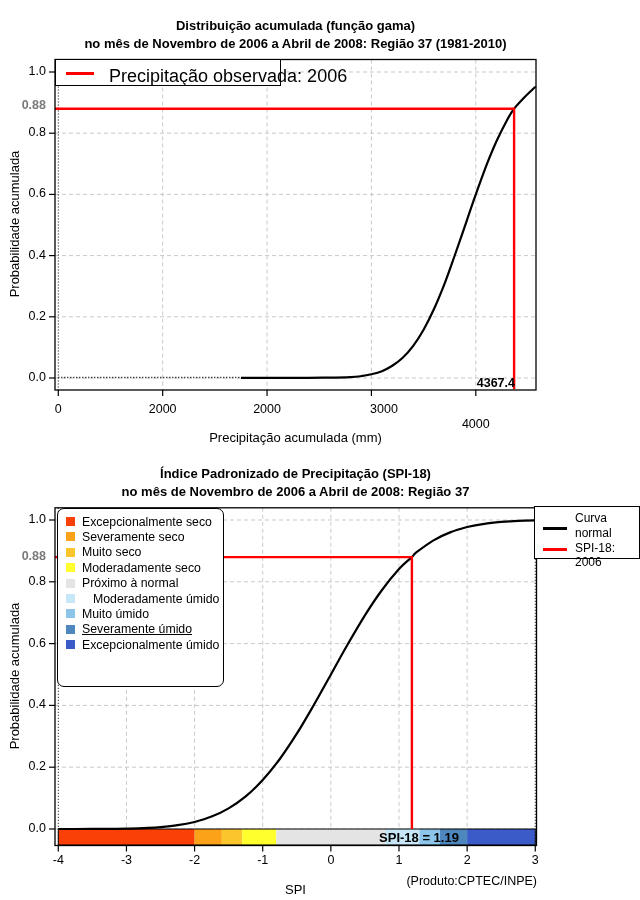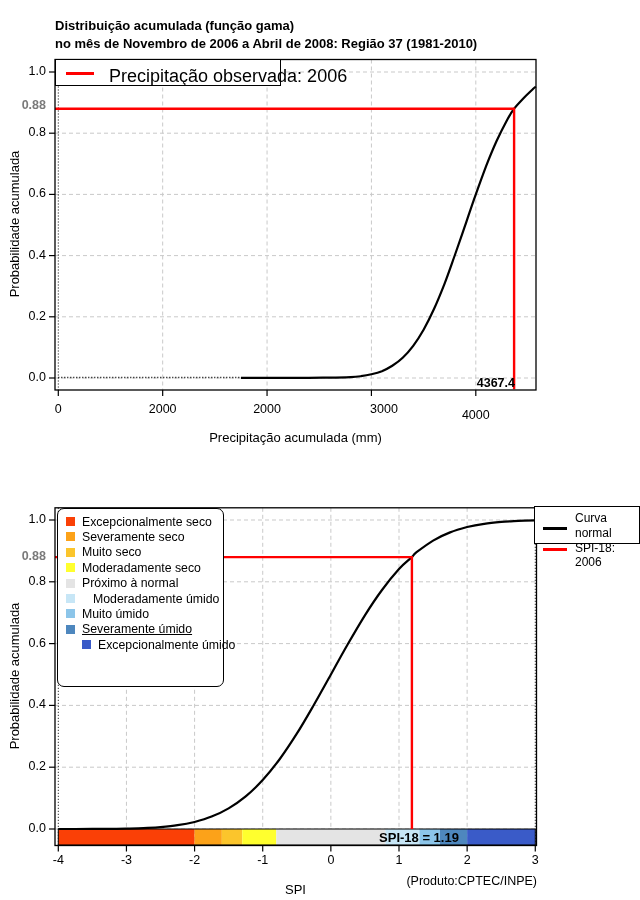--- a/index.html
+++ b/index.html
@@ -1,20 +1,20 @@
 <!DOCTYPE html>
 <html><head>
 <meta charset="utf-8">
 <style>
   html,body{margin:0;padding:0;background:#fff;}
   .canvas{position:relative;width:640px;height:900px;background:#fff;overflow:hidden;
           font-family:"Liberation Sans",sans-serif;color:#000;}
   svg{position:absolute;left:0;top:0;}
   .abs{position:absolute;}
-  .title-block{font-weight:bold;font-size:13px;line-height:17.5px;text-align:left;white-space:nowrap;}
+  .title-block{font-weight:bold;font-size:13px;line-height:17.5px;text-align:center;white-space:nowrap;}
   .axis-label{font-size:13px;text-align:center;white-space:nowrap;}
   .ylab{transform:translate(-50%,-50%) rotate(-90deg);transform-origin:center;white-space:nowrap;font-size:13px;}
   .tick-x{font-size:12.5px;transform:translateX(-50%);white-space:nowrap;}
   .tick-y{font-size:12.5px;width:46px;text-align:right;white-space:nowrap;}
   .thresh-label{font-size:12.5px;font-weight:bold;width:46px;text-align:right;white-space:nowrap;}
   .legend-box{background:#fff;border:1px solid #000;box-sizing:border-box;}
   .legend-row{position:absolute;display:flex;align-items:center;white-space:nowrap;font-size:12.3px;}
   .swatch{width:9px;height:9px;display:inline-block;margin-right:7px;flex:0 0 auto;}
   .line-sample{display:inline-block;height:0;border-top-width:3px;border-top-style:solid;}
   .annot-bold{font-size:12.5px;font-weight:bold;white-space:nowrap;}
@@ -106,20 +106,24 @@
 
   <div class="abs legend-box" style="left:55px;top:59px;width:226px;height:27px;">
     <span class="line-sample abs" style="left:10px;top:12px;width:28px;border-top-color:#FF0000;"></span>
     <span class="abs" style="left:53px;top:6px;font-size:18px;white-space:nowrap;">Precipitação observada: 2006</span>
   </div>
 
   <div class="abs annot-bold" style="left:515px;top:376px;transform:translateX(-100%);">4367.4</div>
 
   <div class="abs axis-label" style="left:55px;top:430px;width:481px;">Precipitação acumulada (mm)</div>
 
+  <div class="abs title-block" style="left:55px;top:465px;width:481px;">
+    <div>Índice Padronizado de Precipitação (SPI-18)</div>
+    <div>no mês de Novembro de 2006 a Abril de 2008: Região 37</div>
+  </div>
 
   <div class="abs ylab" style="left:14px;top:676px;">Probabilidade acumulada</div>
 
   <div class="abs thresh-label" style="left:0;top:549px;color:#7A7A7A;">0.88</div>
 
   <div id="cat-legend" class="abs legend-box" style="left:57px;top:508px;width:167px;height:179px;border-radius:7px;">
       <div class="legend-row" style="left: 8px; top: 5.5px;">
         <span class="swatch" style="background: rgb(250, 64, 6);"></span>
         <span>Excepcionalmente seco</span>
       </div>
@@ -144,45 +148,45 @@
         <span>Moderadamente úmido</span>
       </div>
       <div class="legend-row" style="left: 8px; top: 97.9px;">
         <span class="swatch" style="background: rgb(140, 197, 233);"></span>
         <span>Muito úmido</span>
       </div>
       <div class="legend-row" style="left: 8px; top: 113.3px; text-decoration: underline;">
         <span class="swatch" style="background: rgb(78, 135, 190);"></span>
         <span>Severamente úmido</span>
       </div>
-      <div class="legend-row" style="left: 24px; top: 128.7px;">
+      <div class="legend-row" style="left: 8px; top: 128.7px;">
         <span class="swatch" style="background: rgb(58, 91, 200);"></span>
         <span>Excepcionalmente úmido</span>
       </div>
     </div>
 
-  <div class="abs legend-box" style="left:534px;top:506px;width:106px;height:38px;">
+  <div class="abs legend-box" style="left:534px;top:506px;width:106px;height:53px;">
     <span class="line-sample abs" style="left:8px;top:20px;width:24px;border-top-color:#000;"></span>
     <span class="abs" style="left:40px;top:4px;font-size:12px;">Curva</span>
     <span class="abs" style="left:40px;top:19px;font-size:12px;">normal</span>
     <span class="line-sample abs" style="left:8px;top:41px;width:24px;border-top-color:#FF0000;"></span>
     <span class="abs" style="left:40px;top:34px;font-size:12px;">SPI-18: 2006</span>
   </div>
 
   <div class="abs annot-bold" style="left:419px;top:830px;transform:translateX(-50%);font-size:13px;">SPI-18 = 1.19</div>
 
   <div class="abs axis-label" style="left:55px;top:882px;width:481px;">SPI</div>
 
   <div class="abs credit" style="left:537px;top:874px;transform:translateX(-100%);">(Produto:CPTEC/INPE)</div>
 
 <div class="abs tick-x" style="left: 58.3px; top: 402px;">0</div>
     <div class="abs tick-x" style="left: 162.675px; top: 402px;">2000</div>
     <div class="abs tick-x" style="left: 267.05px; top: 402px;">2000</div>
     <div class="abs tick-x" style="left: 384px; top: 402px;">3000</div>
-    <div class="abs tick-x" style="left: 475.8px; top: 408px;">4000</div>
+    <div class="abs tick-x" style="left: 475.8px; top: 417px;">4000</div>
     <div class="abs tick-y" style="left: 0px; top: 64px;">1.0</div>
     <div class="abs tick-y" style="left: 0px; top: 125.2px;">0.8</div>
     <div class="abs tick-y" style="left: 0px; top: 186.4px;">0.6</div>
     <div class="abs tick-y" style="left: 0px; top: 247.6px;">0.4</div>
     <div class="abs tick-y" style="left: 0px; top: 308.8px;">0.2</div>
     <div class="abs tick-y" style="left: 0px; top: 370px;">0.0</div>
     <div class="abs tick-x" style="left: 58.3px; top: 852.5px;">-4</div>
     <div class="abs tick-x" style="left: 126.44px; top: 852.5px;">-3</div>
     <div class="abs tick-x" style="left: 194.58px; top: 852.5px;">-2</div>
     <div class="abs tick-x" style="left: 262.72px; top: 852.5px;">-1</div>

